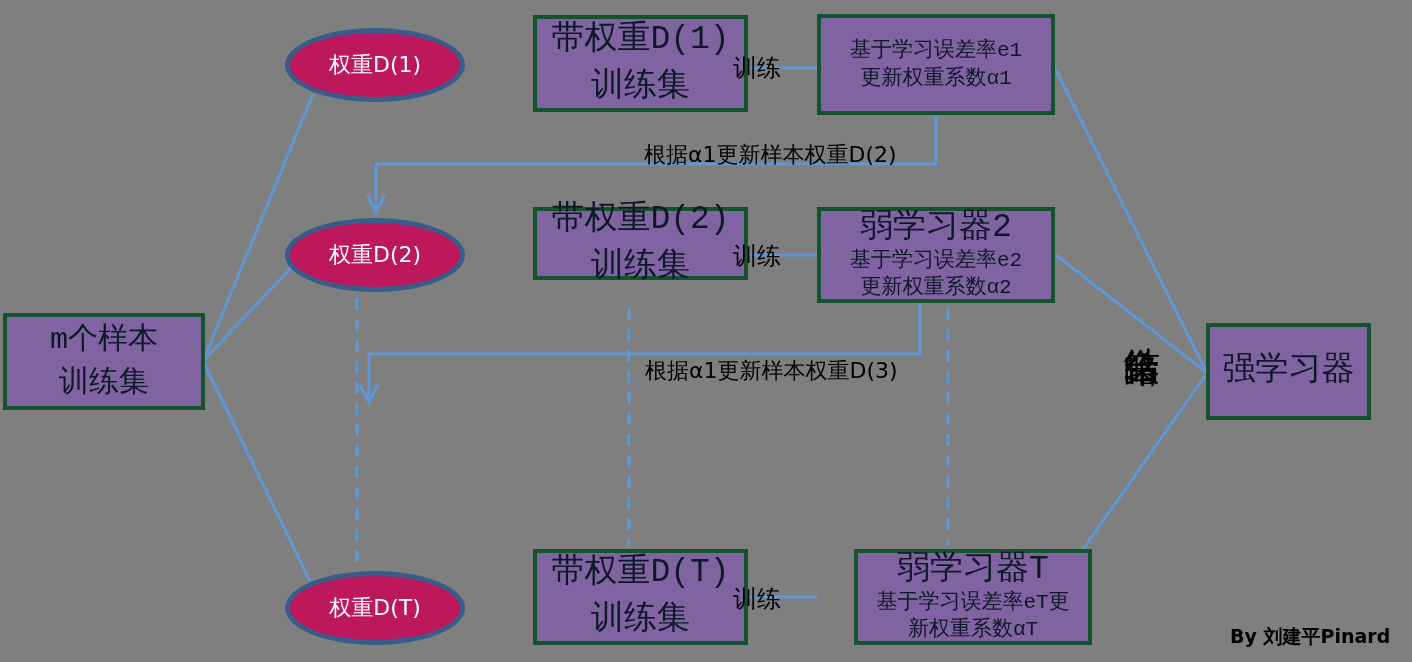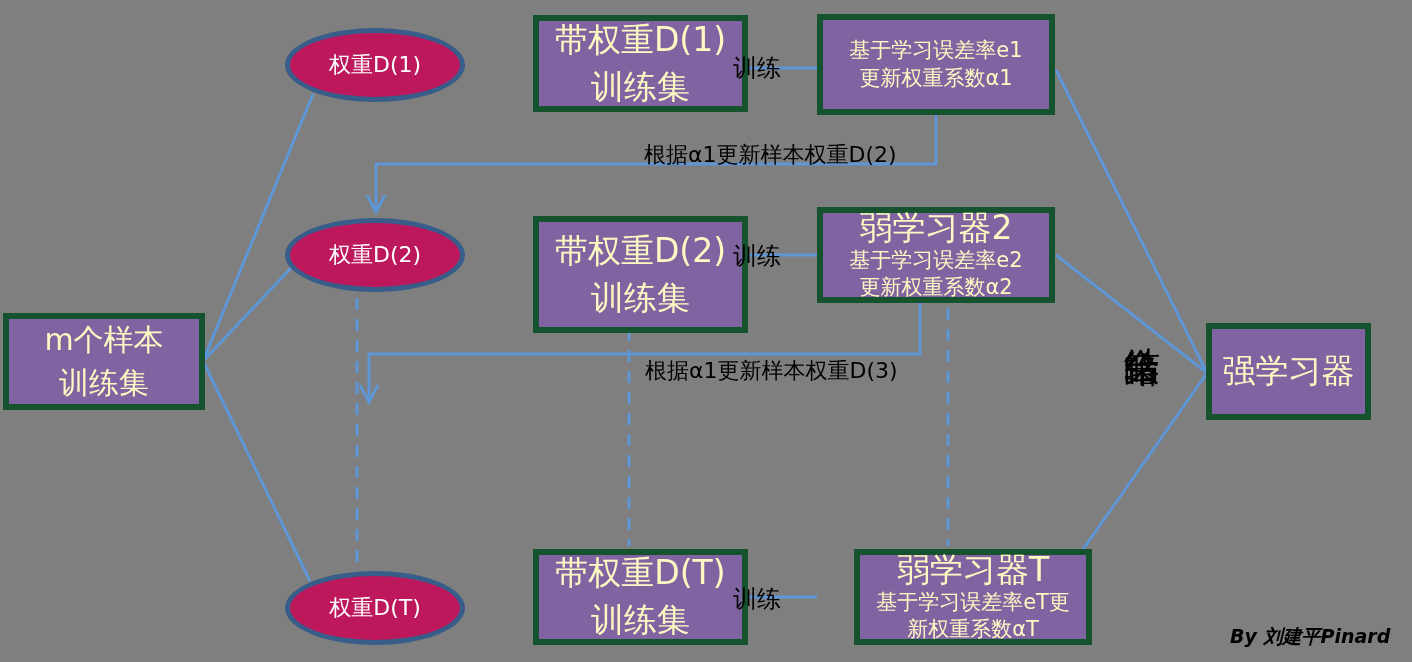--- a/index.html
+++ b/index.html
@@ -4,41 +4,41 @@
 <style>
   html,body{margin:0;padding:0;}
   body{
     width:1412px;height:662px;position:relative;overflow:hidden;
     background:#7F7F7F;
     font-family:"DejaVu Sans","Liberation Sans",sans-serif;
   }
   .layer{position:absolute;left:0;top:0;width:1412px;height:662px;}
   .pbox{
     position:absolute;box-sizing:border-box;
-    background:#8064A2;border:6px solid #14532d;
-    color:#fef9c3;display:flex;flex-direction:column;
-    align-items:center;justify-content:center;text-align:center;
+    background:#8064A2;border:4px solid #14532d;
+    color:#0f172a;display:flex;flex-direction:column;
+    align-items:center;justify-content:center;text-align:center;font-family:Liberation Mono, monospace;
   }
   .pbox .big{white-space:pre-line;font-size:33px;line-height:1.42;}
   .pbox .title{font-size:33px;line-height:1.15;}
   .pbox .detail{white-space:pre-line;font-size:21px;line-height:1.3;}
   .ellipse{
     position:absolute;box-sizing:border-box;
     background:#be185d;border:5px solid #385D8A;border-radius:50%;
     color:#FFFFFF;display:flex;align-items:center;justify-content:center;
     font-size:22px;
   }
   .lbl{position:absolute;color:#000000;}
   .train-lbl{font-size:24px;width:84px;}
   .fb-lbl{font-size:22px;width:270px;text-align:left;}
   .combine{
     font-size:36px;line-height:1.08;letter-spacing:2px;
     writing-mode:vertical-rl;text-orientation:upright;
   }
-  .credit{font-size:19px;font-weight:bold;width:170px;font-style:italic;}
+  .credit{font-size:19px;font-weight:bold;width:170px;}
   svg{position:absolute;left:0;top:0;}
 </style>
 </head>
 <body>
 
 <svg class="layer" width="1412" height="662" viewBox="0 0 1412 662">
   <g stroke="#5E96D6" stroke-width="3" fill="none">
 
     <path d="M203,361 L313,94"></path>
     <path d="M203,361 L291,268"></path>
@@ -76,21 +76,21 @@
   <span>权重D(2)</span>
 </div>
 <div class="ellipse" style="left:285px;top:571px;width:180px;height:74px;">
   <span>权重D(T)</span>
 </div>
 
 <div class="pbox" style="left:533px;top:15px;width:215px;height:97px;">
   <div class="big">带权重D(1)
 训练集</div>
 </div>
-<div class="pbox" style="left:533px;top:207px;width:215px;height:117px;margin-top:9px;">
+<div class="pbox" style="left:533px;top:207px;width:215px;height:73px;">
   <div class="big">带权重D(2)
 训练集</div>
 </div>
 <div class="pbox" style="left:533px;top:549px;width:215px;height:96px;">
   <div class="big">带权重D(T)
 训练集</div>
 </div>
 
 <div class="lbl train-lbl" style="left:733px;top:52px;">训练</div>
 <div class="lbl train-lbl" style="left:733px;top:240px;">训练</div>

